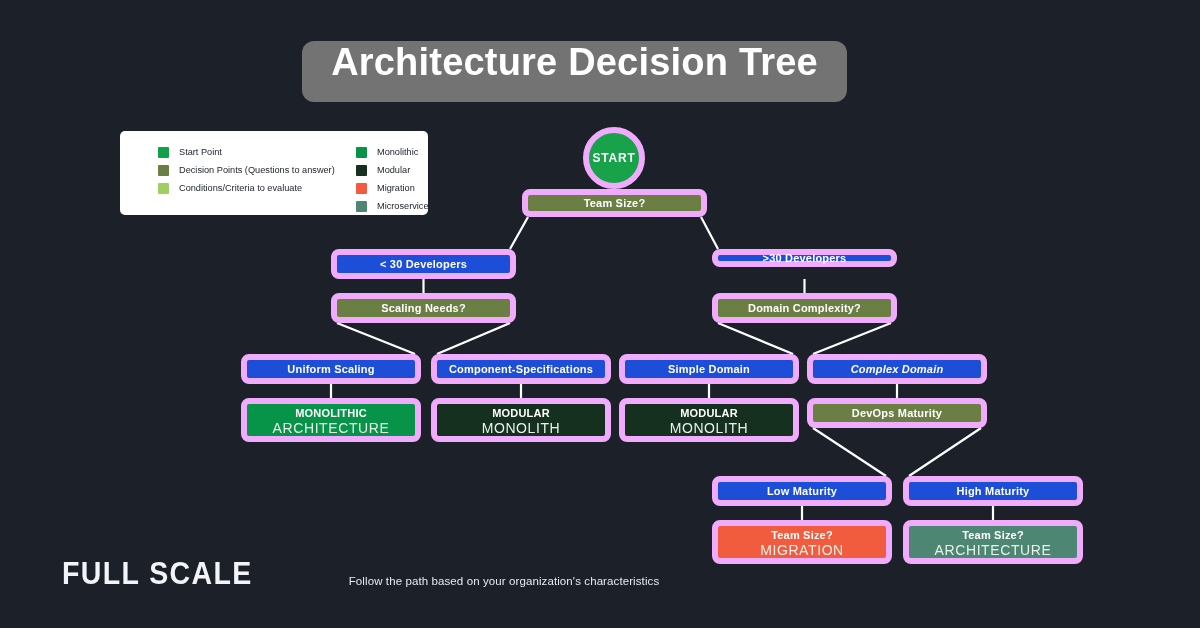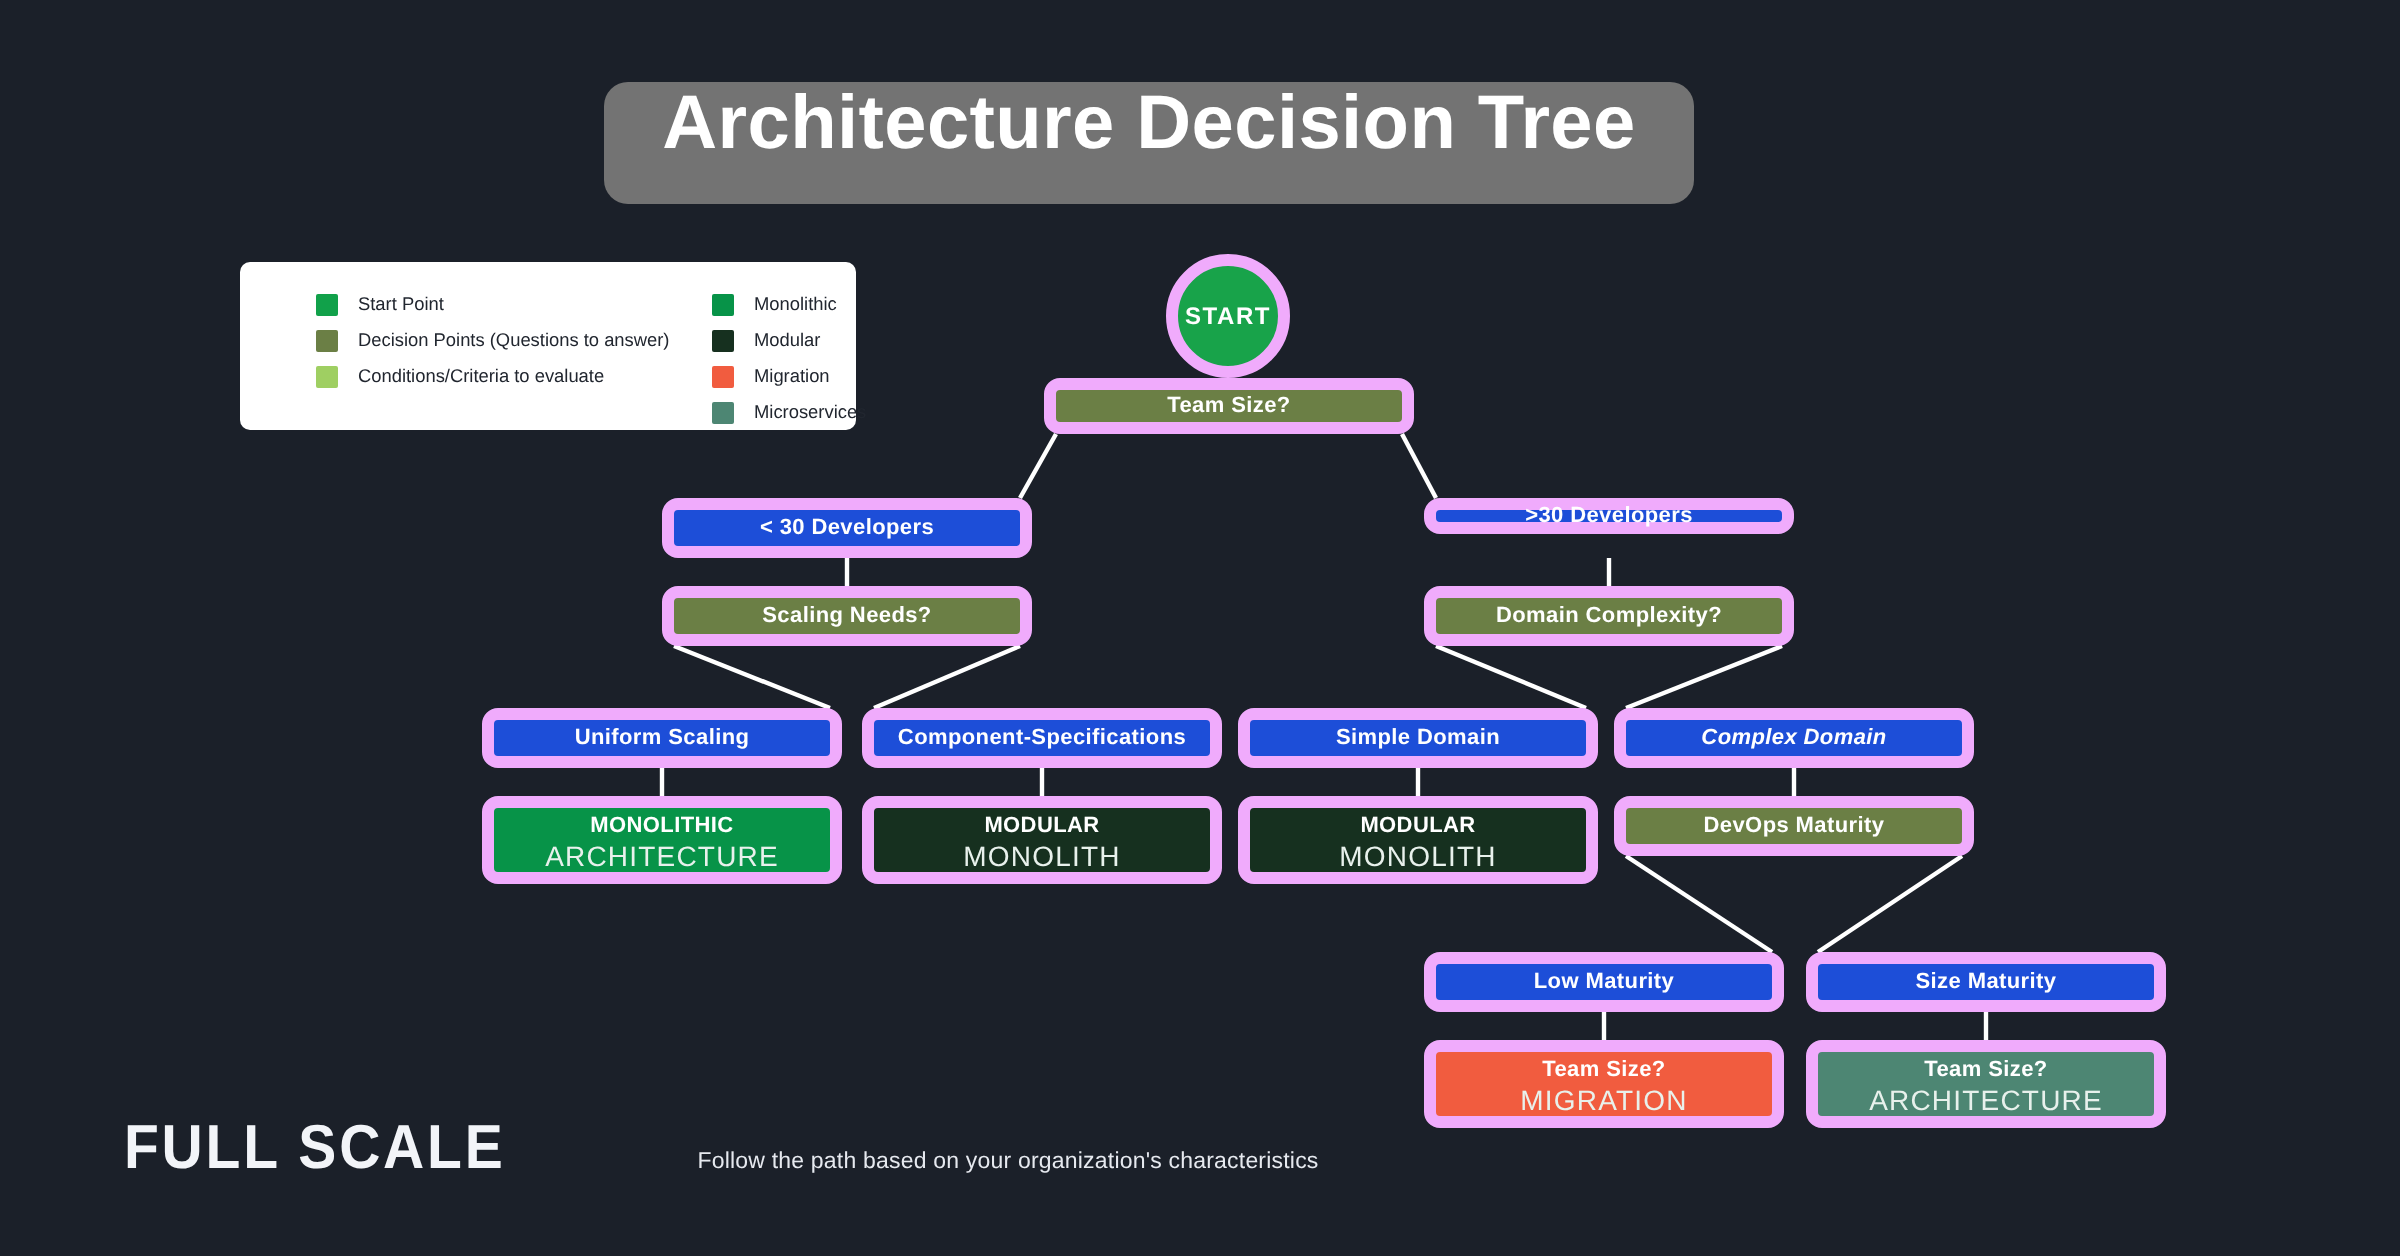--- a/index.html
+++ b/index.html
@@ -187,21 +187,21 @@
         <div class="n-title">MODULAR</div>
         <div class="n-sub">MONOLITH</div>
       </div>
       <div class="node decision" style="left: 807px; top: 398px; width: 180px; height: 30px;">
         <div class="n-title">DevOps Maturity</div>
       </div>
       <div class="node condition" style="left: 712px; top: 476px; width: 180px; height: 30px;">
         <div class="n-title">Low Maturity</div>
       </div>
       <div class="node condition" style="left: 903px; top: 476px; width: 180px; height: 30px;">
-        <div class="n-title">Size Maturity</div>
+        <div class="n-title">High Maturity</div>
       </div>
       <div class="node migration" style="left: 712px; top: 520px; width: 180px; height: 44px;">
         <div class="n-title">Team Size?</div>
         <div class="n-sub">MIGRATION</div>
       </div>
       <div class="node microservices" style="left: 903px; top: 520px; width: 180px; height: 44px;">
         <div class="n-title">Team Size?</div>
         <div class="n-sub">ARCHITECTURE</div>
       </div>
     </div>

